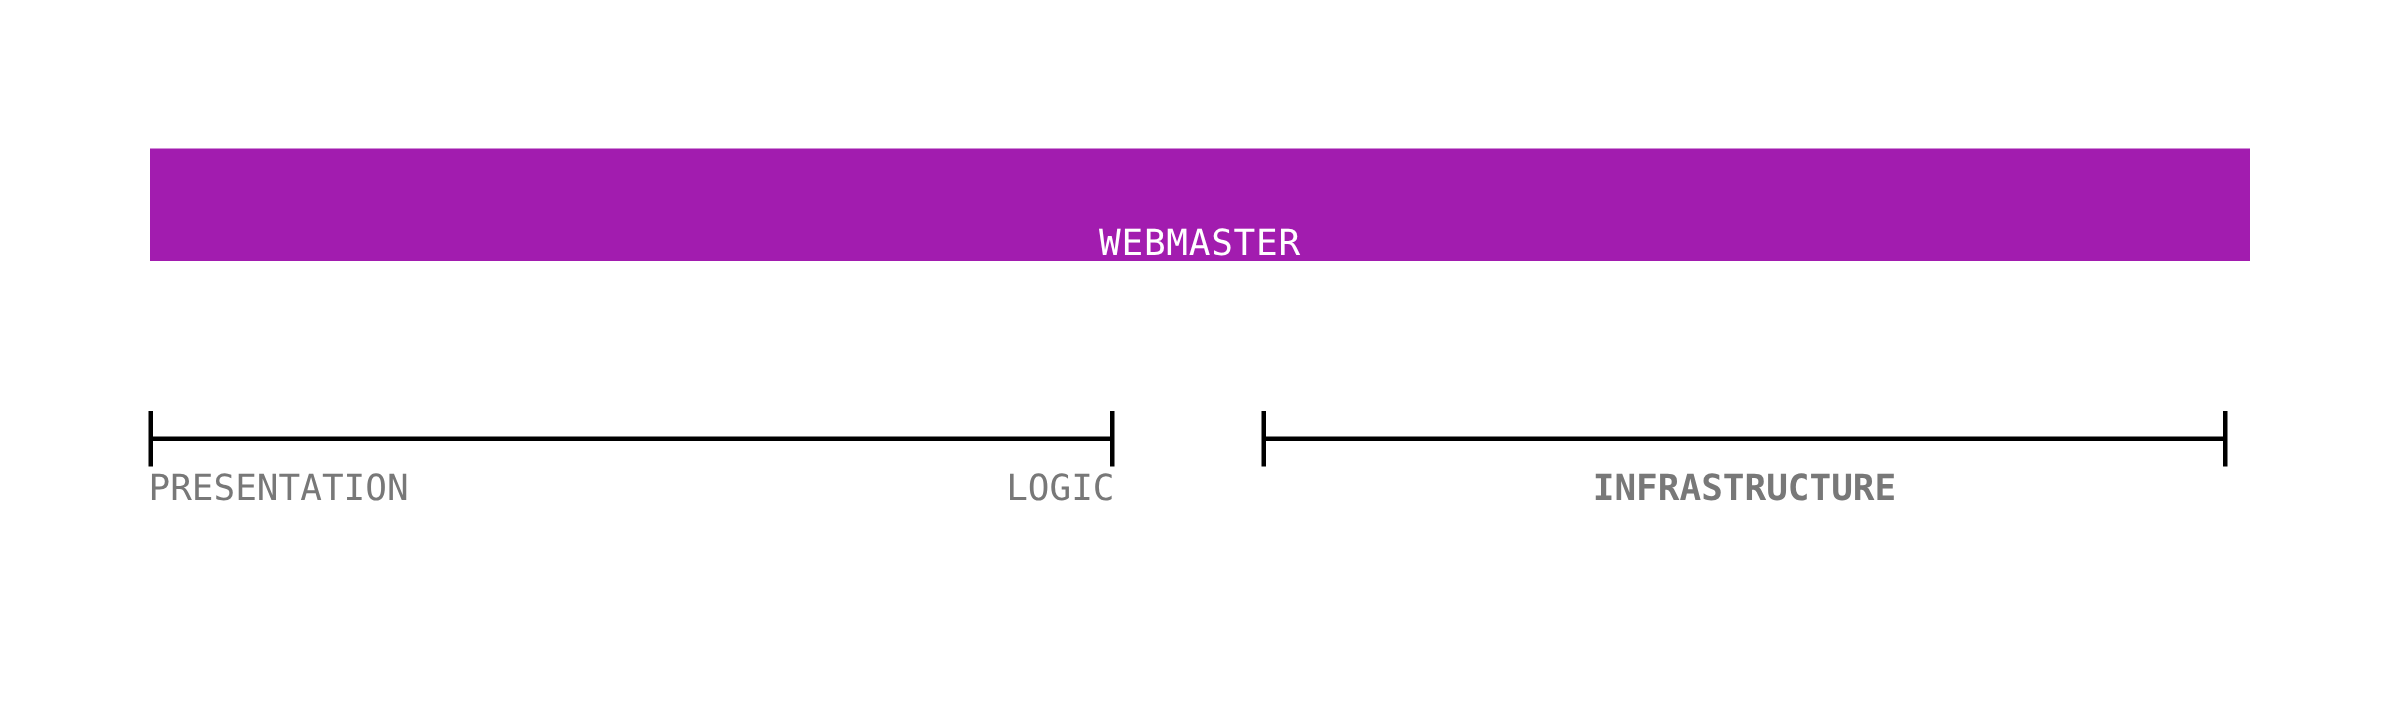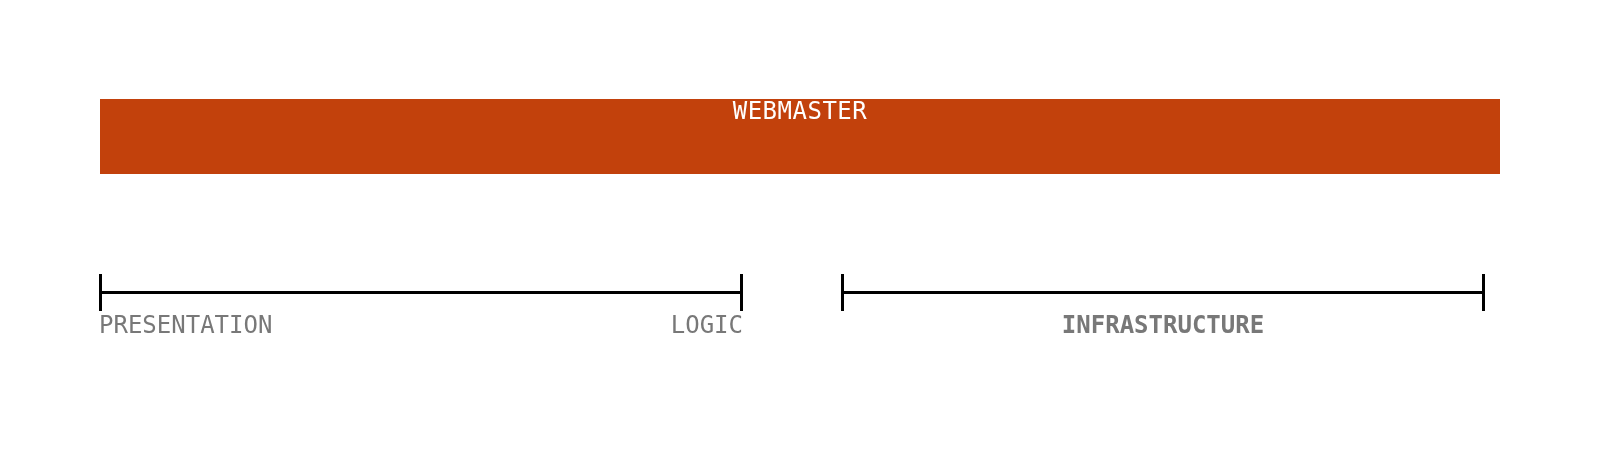--- a/index.html
+++ b/index.html
@@ -14,23 +14,23 @@
     background: #ffffff;
     overflow: hidden;
     font-family: "DejaVu Sans Mono", "Liberation Mono", monospace;
   }
   .webmaster-bar {
     position: absolute;
     left: 100px;
     top: 99px;
     width: 1400px;
     height: 75px;
-    background: #c2410c;
+    background: #a21caf;
     display: flex;
-    align-items: flex-start;
+    align-items: flex-end;
     justify-content: center;
   }
   .webmaster-bar .bar-label {
     color: #ffffff;
     font-size: 24px;
     line-height: 1;
     letter-spacing: 0.5px;
     white-space: nowrap;
   }
   .range {

